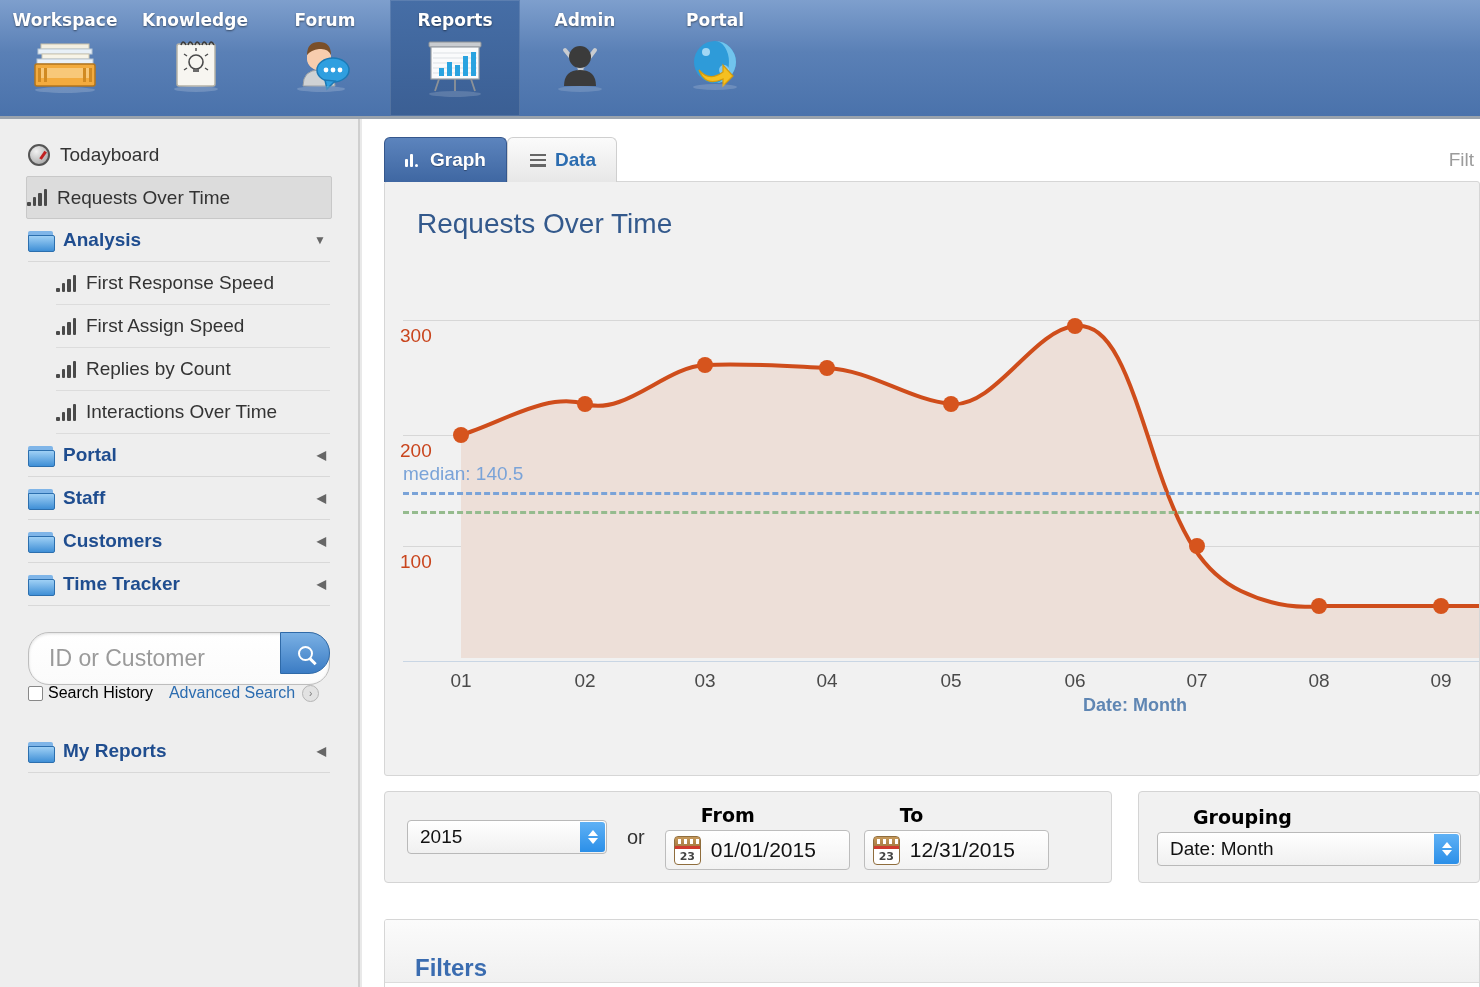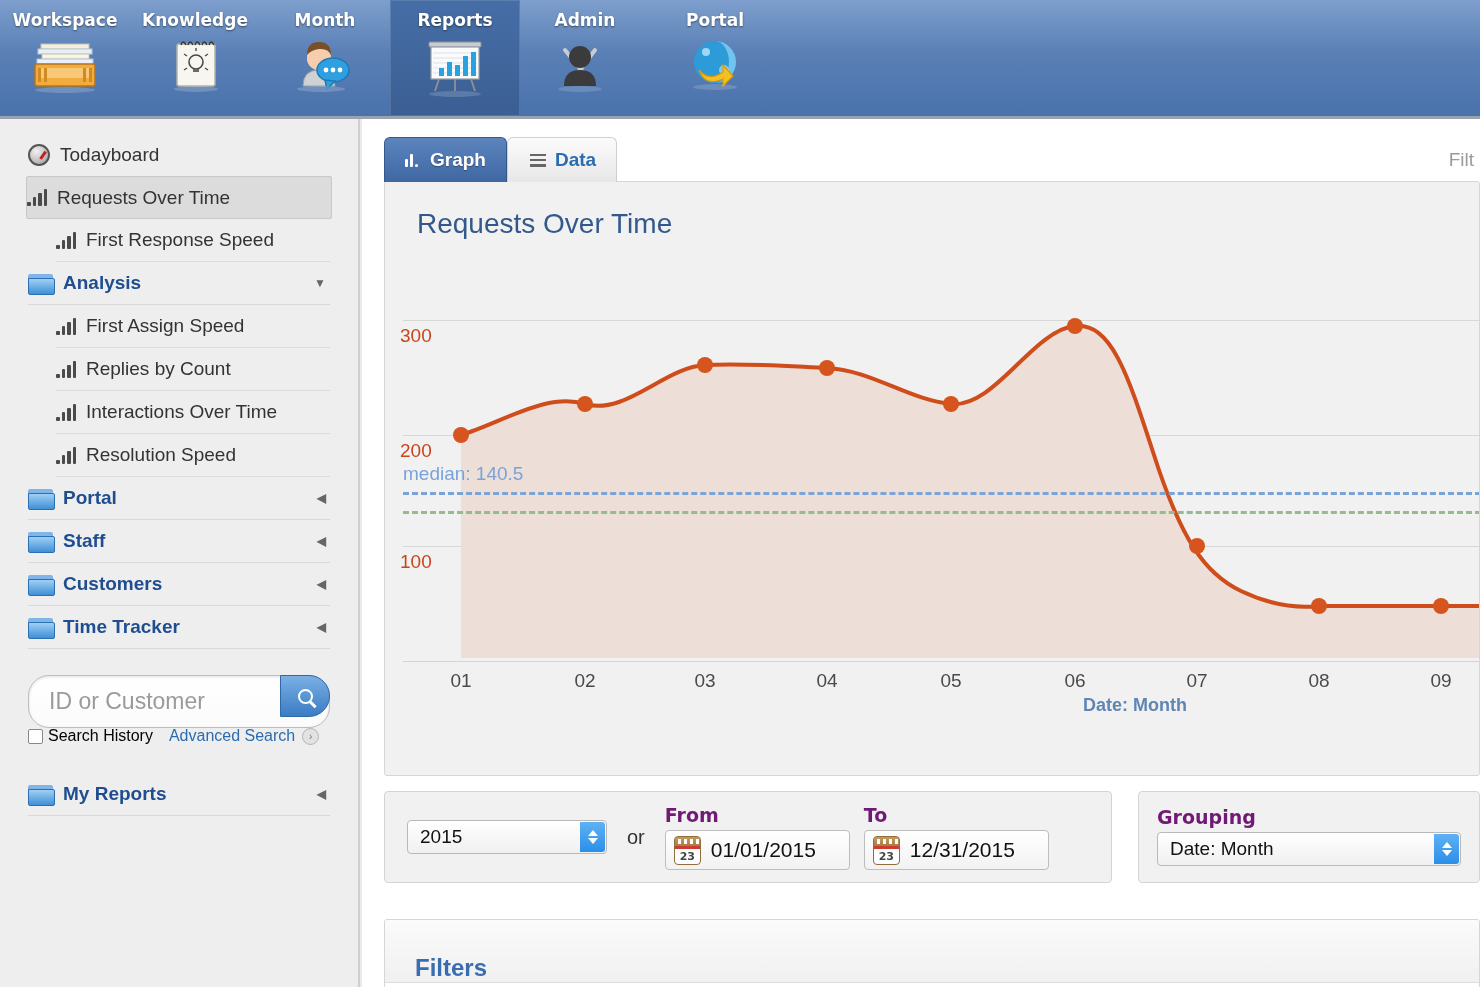--- a/index.html
+++ b/index.html
@@ -160,21 +160,21 @@
   }
   .sel .stepper {
     position:absolute; right:1px; top:1px; bottom:1px; width:25px; border-radius:0 3px 3px 0;
     background:linear-gradient(to bottom,#5fb1f5,#2b8fe8);
     display:flex;flex-direction:column;align-items:center;justify-content:center;gap:2px;
   }
   .stepper .up,.stepper .dn{width:0;height:0;border-left:5px solid transparent;border-right:5px solid transparent;}
   .stepper .up{border-bottom:6px solid #fff;}
   .stepper .dn{border-top:6px solid #fff;}
 
-  .fieldlbl { font-size:19px; font-weight:bold; color:#701a75; margin-bottom:4px; font-family:"DejaVu Sans",sans-serif;}
+  .fieldlbl { font-size:19px; font-weight:bold; color:#000000; margin-bottom:4px; font-family:"DejaVu Sans",sans-serif;margin-left:36px;}
   .datefield {
     height:40px; border:1px solid #bdbdbd; border-radius:4px;
     background:linear-gradient(to bottom,#ffffff,#f2f2f2);
     display:flex; align-items:center; gap:10px; padding:0 14px 0 8px;
     font-size:21px; color:#111; cursor:pointer;
   }
   .calico { width:27px;height:29px;border-radius:4px;flex:0 0 27px;
     background:linear-gradient(to bottom,#b98e52 0 8px,#ffffff 8px 100%);
     border:1px solid #8f6d3d; position:relative; overflow:hidden;}
   .calico .band{position:absolute;left:0;top:0;width:100%;height:9px;background:linear-gradient(to bottom,#c79a5c,#a87c43);}
@@ -244,21 +244,21 @@
               <path d="M10 30 l-3 2"></path>
                 <path d="M28 30 l3 2"></path>
             </g>
             <ellipse cx="19" cy="51" rx="22" ry="3" fill="#ffffff" opacity=".18"></ellipse>
           </g>
         </svg>
       </div>
     </div>
 
     <div class="navtab">
-      <div class="lbl">Month</div>
+      <div class="lbl">Forum</div>
       <div class="navicon">
         <svg width="76" height="68" viewBox="0 0 76 68">
           <g transform="translate(14,6)">
             <path d="M2 46 q0-16 16-16 q16 0 16 16z" fill="#cfd2d4" stroke="#9aa0a5" stroke-width="1"></path>
             <circle cx="18" cy="18" r="12" fill="#f7cdae" stroke="#d3a customers" stroke-width="0"></circle>
             <circle cx="18" cy="18" r="12" fill="#f7cdae"></circle>
             <path d="M6 15 q0-13 12-13 q12 0 12 13 q-3-7-12-6 q-8 1-12 6z" fill="#7a4f28"></path>
             <ellipse cx="32" cy="30" rx="16" ry="12" fill="#2f9fe0" stroke="#1c79b5" stroke-width="1.5"></ellipse>
             <path d="M24 40 l2 9 l8-8z" fill="#2f9fe0" stroke="#1c79b5" stroke-width="1.5"></path>
             <g fill="#ffffff">
@@ -350,70 +350,61 @@
   <div class="s-row selected">
     <span class="ico-bars">
         <i></i>
         <i></i>
         <i></i>
         <i></i>
       </span>
     <span class="s-label">Requests Over Time</span>
   </div>
 
-  <div class="s-row sub">
-    <span class="ico-bars">
-        <i></i>
-        <i></i>
-        <i></i>
-        <i></i>
-      </span>
-    <span class="s-label">First Response Speed</span>
-  </div>
-
   <div class="s-row folder">
     <span class="ico-folder"></span>
     <span class="s-label">Analysis</span>
     <span class="s-arrow">▼</span>
   </div>
+
   <div class="s-row sub">
     <span class="ico-bars">
         <i></i>
         <i></i>
         <i></i>
         <i></i>
       </span>
-    <span class="s-label">First Assign Speed</span>
+    <span class="s-label">First Response Speed</span>
   </div>
   <div class="s-row sub">
     <span class="ico-bars">
         <i></i>
         <i></i>
         <i></i>
         <i></i>
       </span>
-    <span class="s-label">Replies by Count</span>
+    <span class="s-label">First Assign Speed</span>
   </div>
   <div class="s-row sub">
     <span class="ico-bars">
         <i></i>
         <i></i>
         <i></i>
         <i></i>
       </span>
-    <span class="s-label">Interactions Over Time</span>
+    <span class="s-label">Replies by Count</span>
   </div>
   <div class="s-row sub">
     <span class="ico-bars">
         <i></i>
         <i></i>
         <i></i>
         <i></i>
       </span>
-    <span class="s-label">Resolution Speed</span>
+    <span class="s-label">Interactions Over Time</span>
   </div>
 
   <div class="s-row folder">
     <span class="ico-folder"></span>
     <span class="s-label">Portal</span>
     <span class="s-arrow">◀</span>
   </div>
   <div class="s-row folder">
     <span class="ico-folder"></span>
     <span class="s-label">Staff</span>

